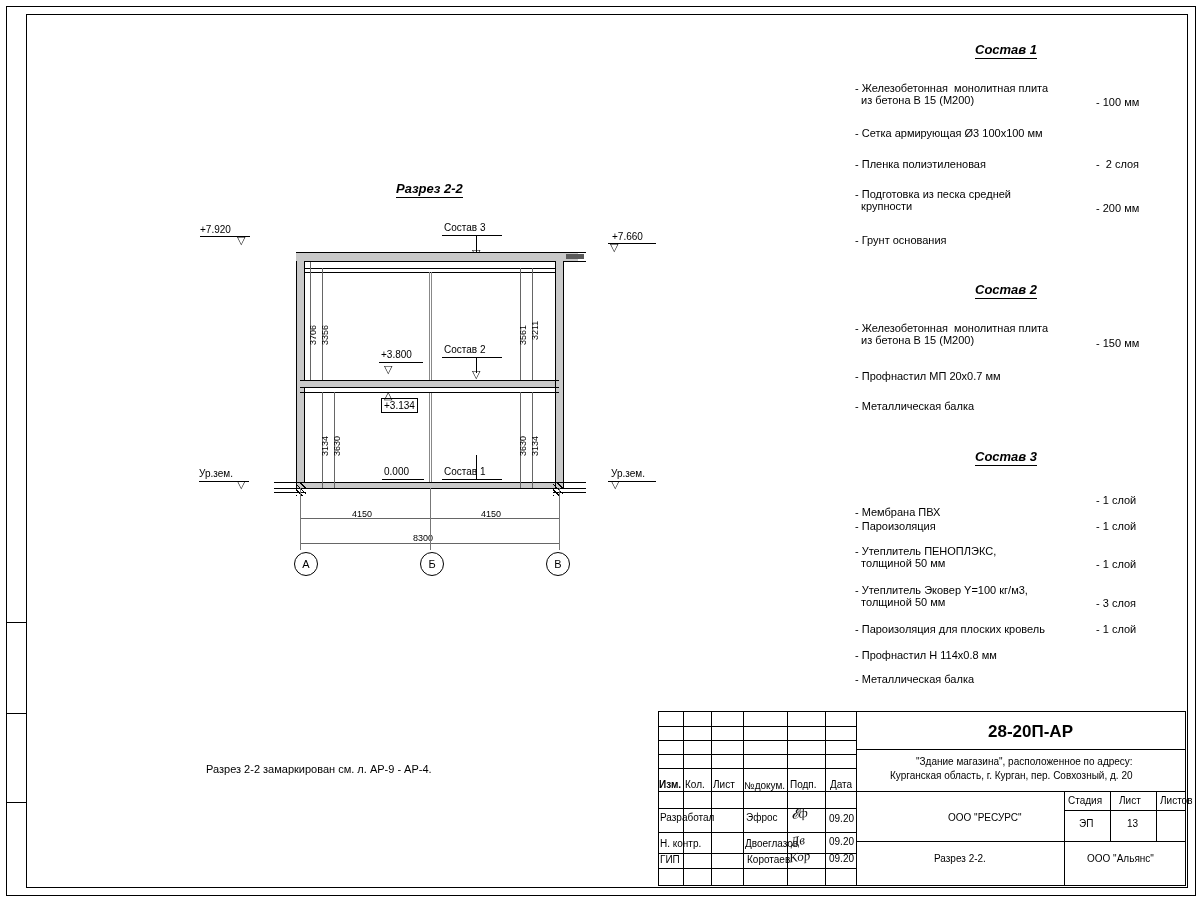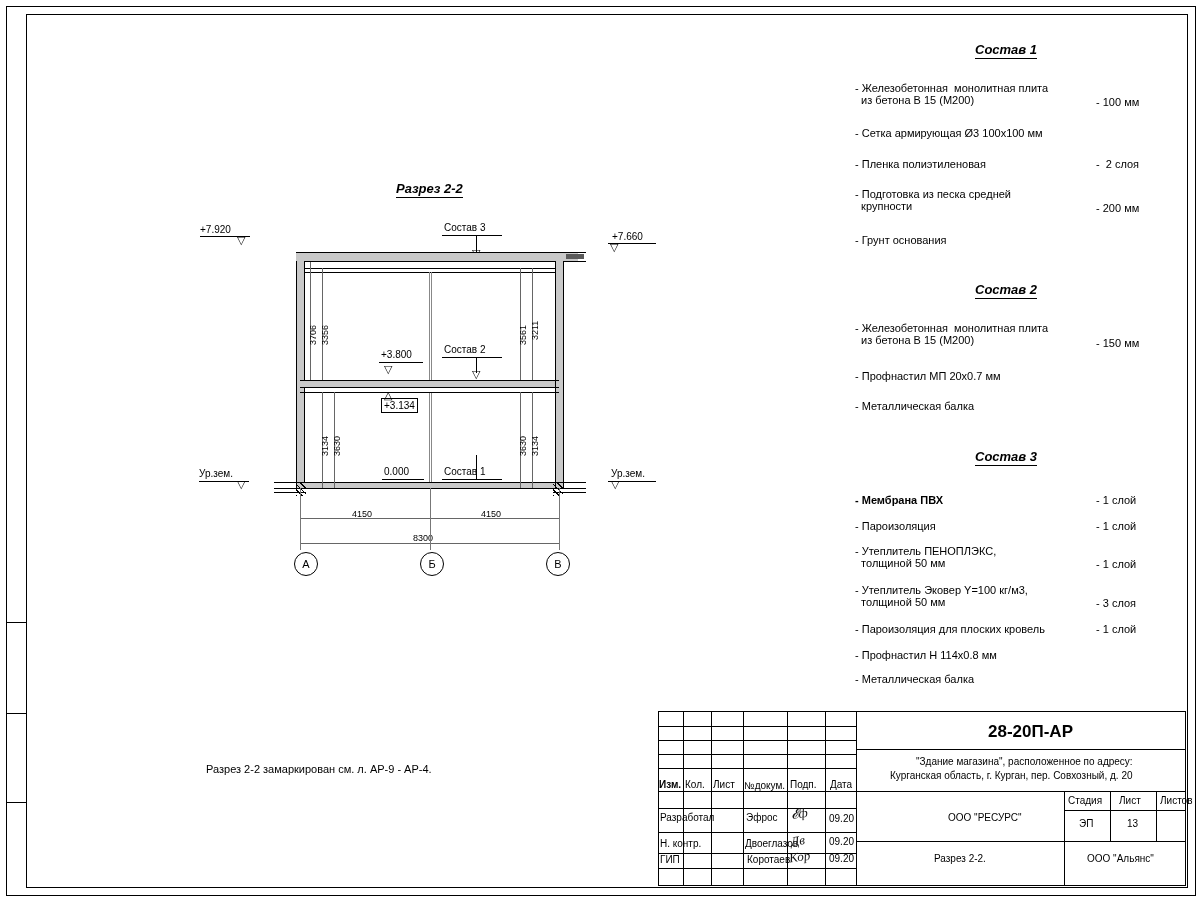--- a/index.html
+++ b/index.html
@@ -204,21 +204,21 @@
   из бетона В 15 (М200)</div>
     <div class="spec-val" style="left:1096px;top:337px;">- 150 мм</div>
     <div class="spec-line" style="left:855px;top:370px;">- Профнастил МП 20х0.7 мм</div>
     <div class="spec-val" style="left:1096px;top:370px;"></div>
     <div class="spec-line" style="left:855px;top:400px;">- Металлическая балка</div>
     <div class="spec-val" style="left:1096px;top:400px;"></div>
   </div>
 
   <div>
     <div class="spec-title underline" style="left:975px;top:449px;">Состав 3</div>
-    <div class="spec-line" style="left:855px;top:494px;font-weight:bold;">- Мембрана ПВХ</div>
+    <div class="spec-line" style="left:855px;top:506px;">- Мембрана ПВХ</div>
     <div class="spec-val" style="left:1096px;top:494px;">- 1 слой</div>
     <div class="spec-line" style="left:855px;top:520px;">- Пароизоляция</div>
     <div class="spec-val" style="left:1096px;top:520px;">- 1 слой</div>
     <div class="spec-line" style="left:855px;top:545px;">- Утеплитель ПЕНОПЛЭКС,
   толщиной 50 мм</div>
     <div class="spec-val" style="left:1096px;top:558px;">- 1 слой</div>
     <div class="spec-line" style="left:855px;top:584px;">- Утеплитель Эковер Y=100 кг/м3,
   толщиной 50 мм</div>
     <div class="spec-val" style="left:1096px;top:597px;">- 3 слоя</div>
     <div class="spec-line" style="left:855px;top:623px;">- Пароизоляция для плоских кровель</div>

